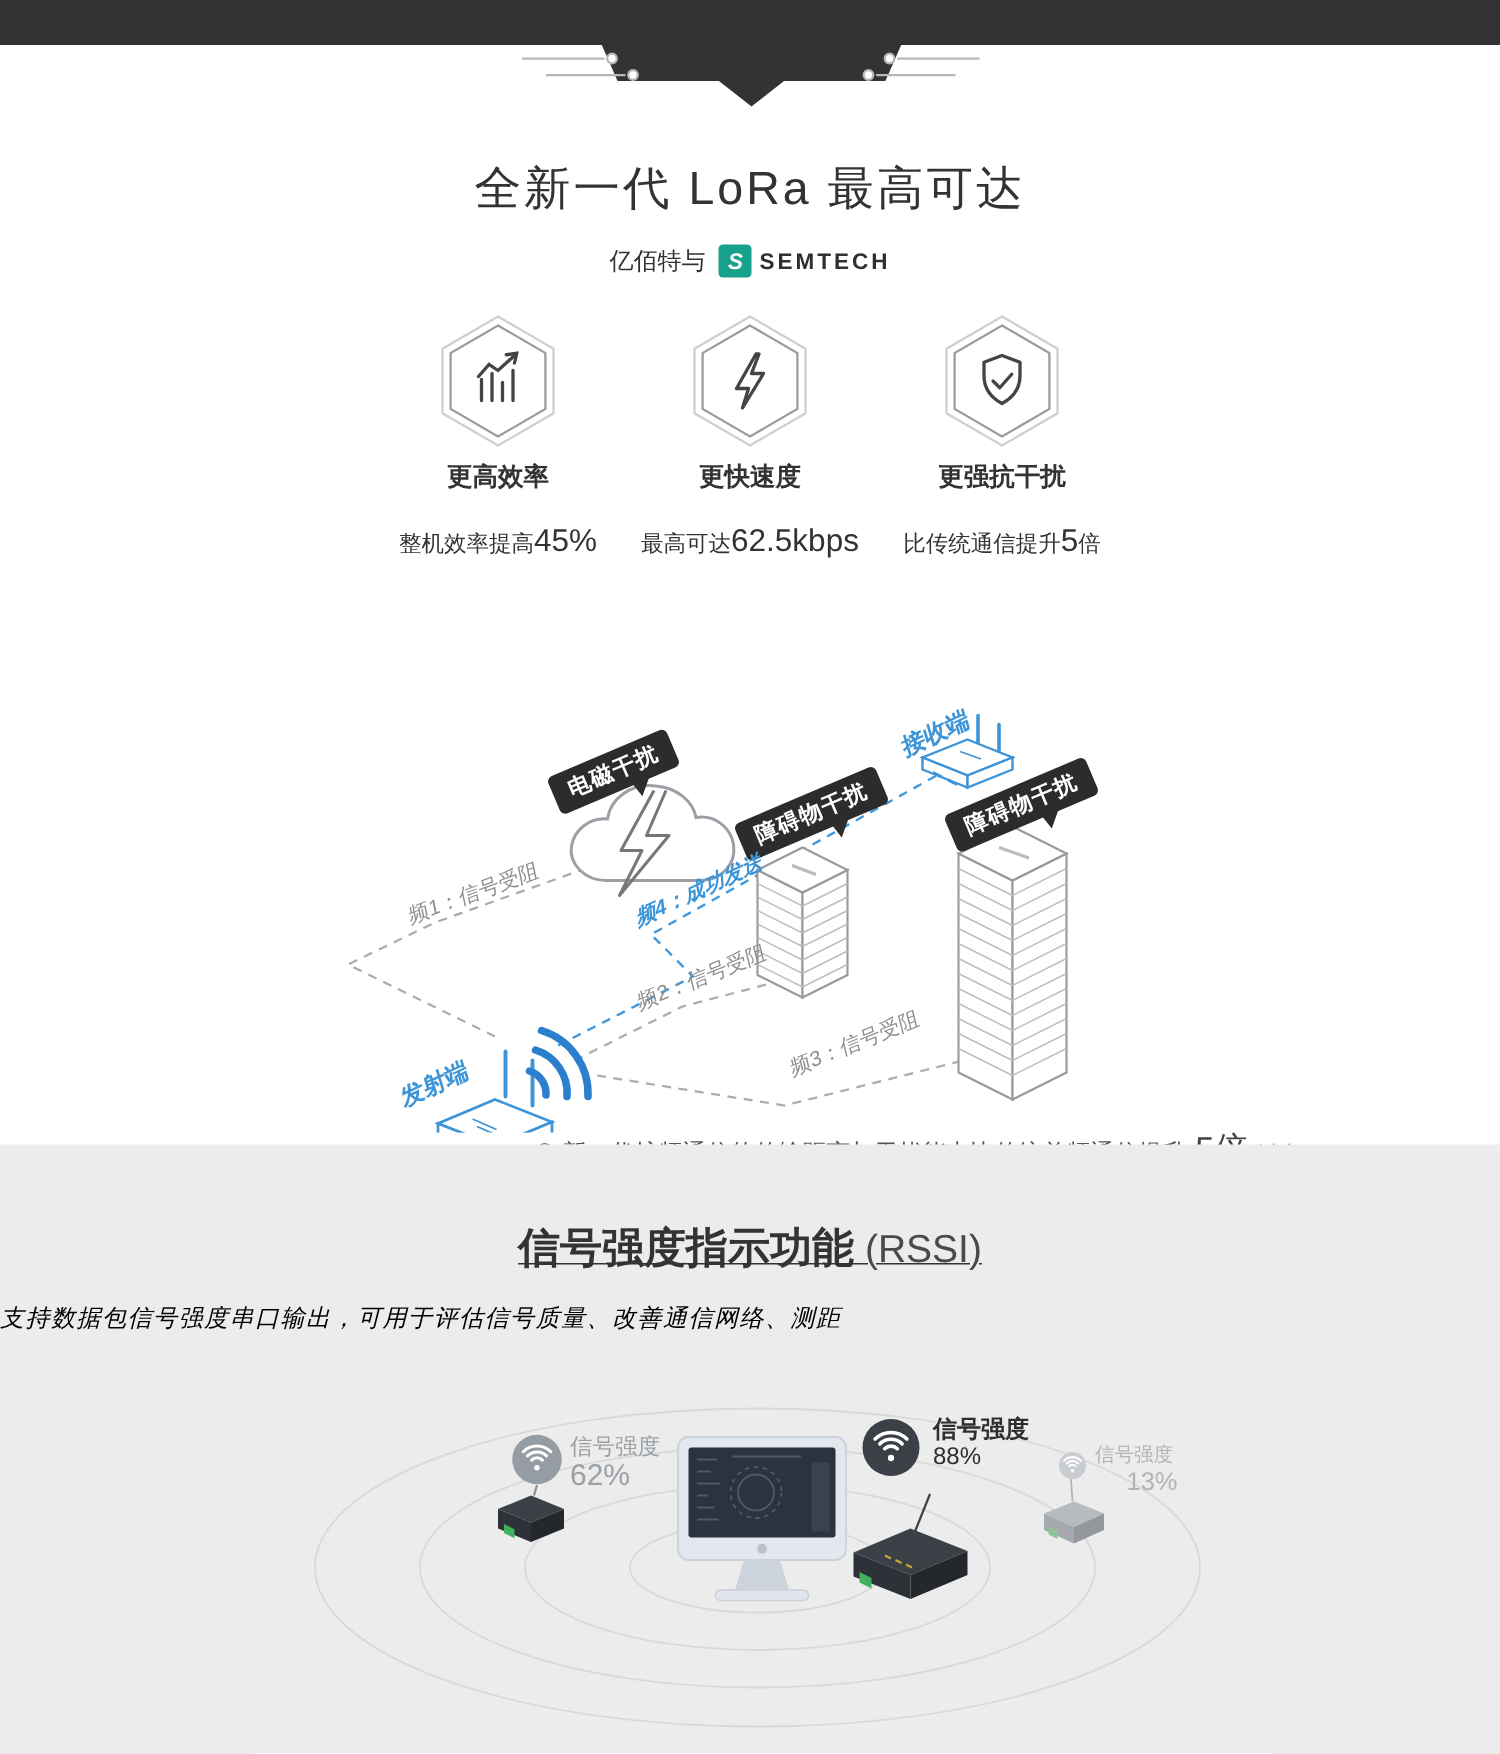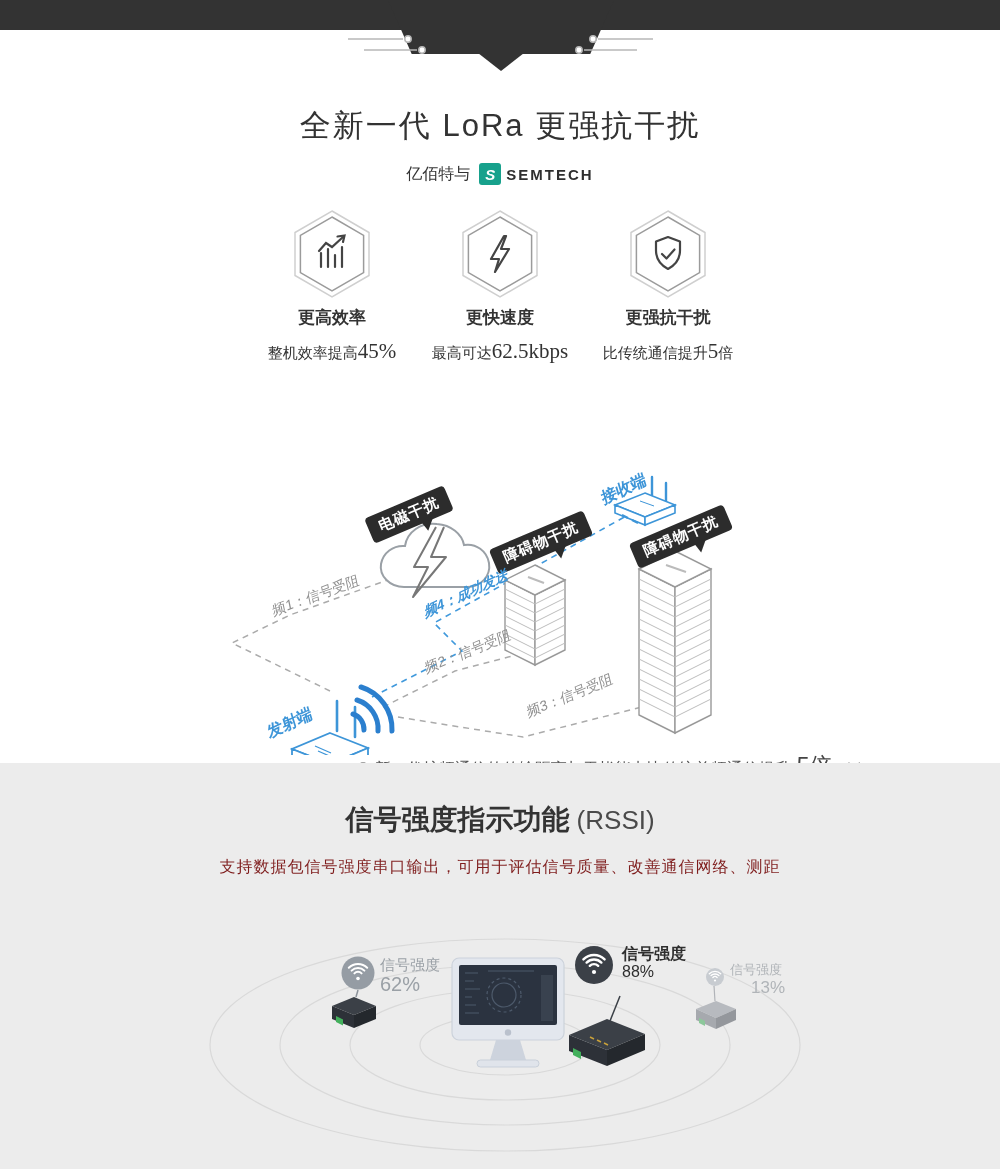--- a/index.html
+++ b/index.html
@@ -21,24 +21,24 @@
   
   .s1 { position:relative; height:658px; }
   .s1-title { margin-top:33px; text-align:center; font-size:31px; font-weight:500; letter-spacing:2px; color:#333; }
   .partner { margin-top:16px; display:flex; justify-content:center; align-items:center; gap:9px; font-size:16px; color:#333; }
   .semtech { display:flex; align-items:center; gap:5px; }
   .semtech-mark { width:22px; height:22px; background:#17a18c; border-radius:3px; color:#fff;
     font-weight:700; font-style:italic; font-size:15px; display:flex; align-items:center; justify-content:center; }
   .semtech-word { font-weight:700; letter-spacing:2px; font-size:15px; color:#2f2f2f; }
 
   .features { margin-top:25px; display:flex; justify-content:center; }
-  .feature { width:168px; text-align:center;font-family:Liberation Serif, serif; }
+  .feature { width:168px; text-align:center; }
   .feature svg { display:block; margin:0 auto; }
   .feature-title { margin-top:8px; font-size:17px; font-weight:600; color:#333; }
-  .feature-desc { margin-top:10px; font-size:15px; color:#333; white-space:nowrap;text-align:center; }
+  .feature-desc { margin-top:20px; font-size:15px; color:#333; white-space:nowrap;text-align:center; }
   .feature-desc .val { font-size:21px; letter-spacing:0; }
 
   .diagram { position:absolute; left:0; top:360px; width:1000px; height:290px; }
   .bubble { position:absolute; background:#2c2c2c; color:#fff; font-size:15px; font-weight:600;
     letter-spacing:1px; padding:4px 11px; border-radius:4px; transform:rotate(-23deg); white-space:nowrap; z-index:2; }
   .bubble::after { content:""; position:absolute; left:58%; bottom:-9px; width:0; height:0;
     border:6px solid transparent; border-top:10px solid #2c2c2c; border-bottom:0; transform:skewX(-18deg); }
   .iso-label { position:absolute; white-space:nowrap; font-size:14px; font-weight:600; z-index:2; }
   .iso-blue { color:#3d95d8; }
   .iso-gray { color:#8f8f8f; font-weight:500; }
@@ -46,24 +46,24 @@
   .rot22 { transform:rotate(-22deg) skewX(-8deg); }
   .rot25 { transform:rotate(-25deg) skewX(-8deg); }
   .lbl-endpoint { font-size:16px; }
   .note { position:absolute; left:356px; top:646px; display:flex; align-items:baseline; gap:6px; white-space:nowrap; }
   .note-prefix { font-size:16px; color:#555; }
   .note-val { font-size:23px; color:#444; }
   .note-suffix { font-size:14px; color:#666; }
 
   
   .s2 { position:relative; height:439px; background:#ececec; }
-  .s2-title { padding-top:38px; text-align:center; }
+  .s2-title { padding-top:50px; text-align:center;text-decoration:underline; }
   .s2-title .t-bold { font-size:28px; font-weight:700; color:#333; }
   .s2-title .t-light { font-size:26px; font-weight:400; color:#4a4a4a; }
-  .s2-sub { margin-top:18px; text-align:center; font-size:16px; color:#7f1d1d; letter-spacing:1px; }
+  .s2-sub { margin-top:18px; text-align:left; font-size:16px; color:#000000; letter-spacing:1px;font-style:italic; }
   .illus { position:absolute; left:0; top:150px; width:1000px; height:289px; }
   .sig { position:absolute; line-height:1.15; z-index:2; }
   .sig-1 { left:380px; top:193px; color:#9aa0a6; }
   .sig-1 .sig-label { font-size:15px; }
   .sig-1 .sig-value { font-size:20px; }
   .sig-2 { left:622px; top:182px; color:#2e2e2e; }
   .sig-2 .sig-label { font-size:16px; font-weight:700; }
   .sig-2 .sig-value { font-size:16px; }
   .sig-3 { left:730px; top:200px; color:#b0b4b8; }
   .sig-3 .sig-label { font-size:13px; }
@@ -86,21 +86,21 @@
           <circle cx="422" cy="50" r="3.2"></circle>
         <circle cx="593" cy="39" r="3.2"></circle>
           <line x1="598" y1="39" x2="653" y2="39"></line>
         <circle cx="579" cy="50" r="3.2"></circle>
           <line x1="584" y1="50" x2="637" y2="50"></line>
       </g>
     </svg>
   </div>
 
   <div class="s1">
-    <div class="s1-title">全新一代 LoRa 更强抗干扰</div>
+    <div class="s1-title">全新一代 LoRa 最高可达</div>
 
     <div class="partner">
       <span>亿佰特与</span>
       <span class="semtech">
         <span class="semtech-mark">S</span>
         <span class="semtech-word">SEMTECH</span>
       </span>
     </div>
 
     <div class="features">

